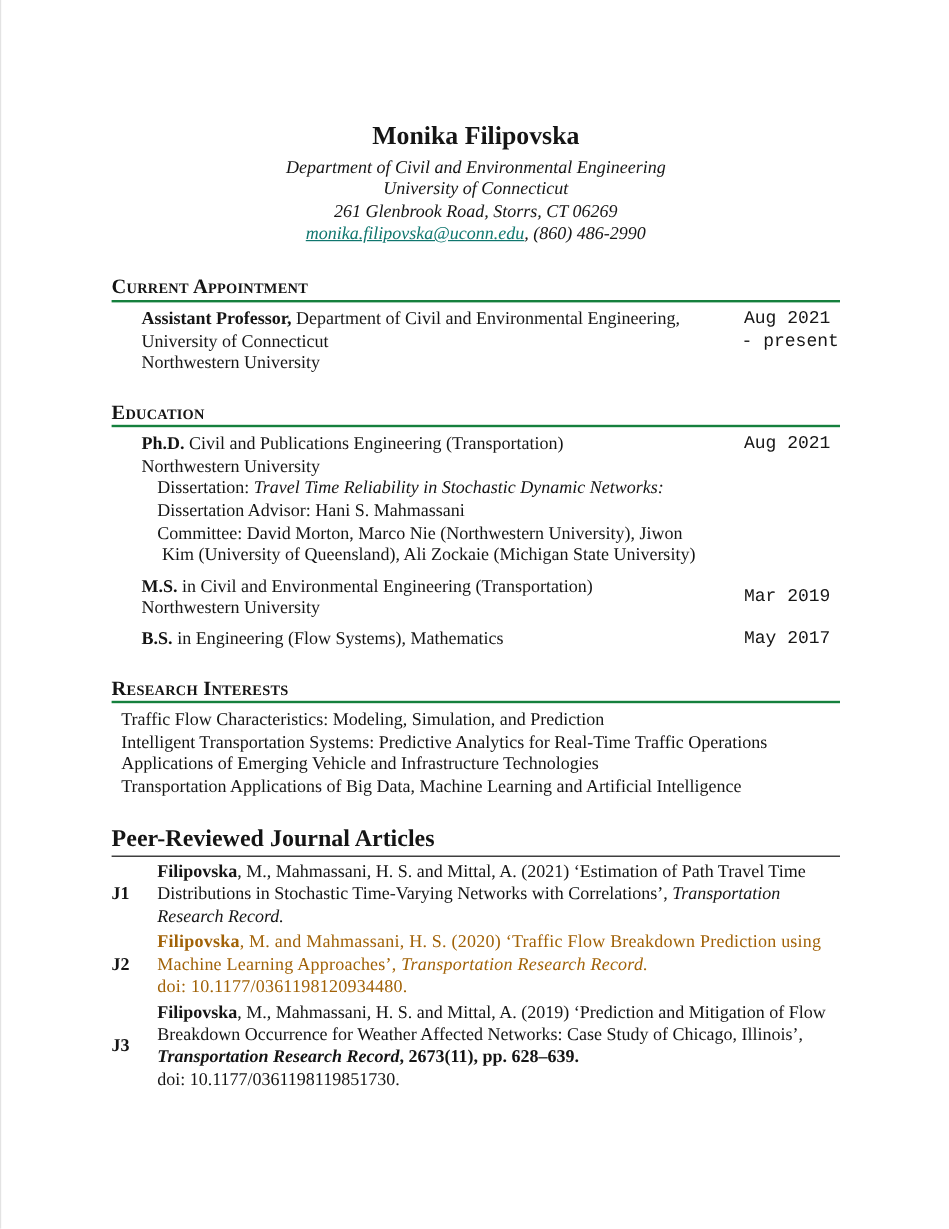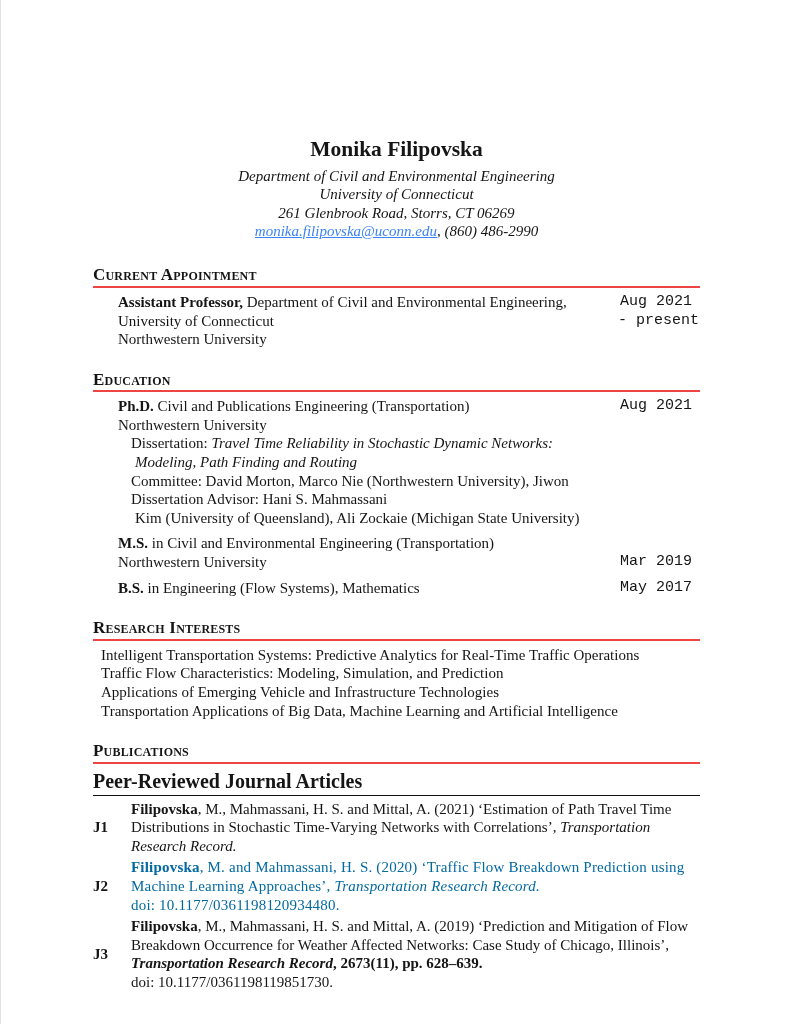--- a/index.html
+++ b/index.html
@@ -8,39 +8,39 @@
     width:791px;height:1024px;
     box-sizing:border-box;
     padding:100px 91px 0 92px;
     background:#ffffff;
     font-family:"Liberation Serif","DejaVu Serif",serif;
     font-size:15px;line-height:1.24;color:#151515;
     overflow:hidden;
     border-left:1px solid #e3e3e3;
   }
   
-  .hd{text-align:center;margin-top:36px;}
+  .hd{text-align:center;}
   .hd .name{font-size:21.5px;font-weight:bold;margin-bottom:4px;}
   .hd .hline{line-height:1.23;font-style:italic;}
   .seg-link{color:#1a55bb;text-decoration:underline;cursor:pointer;}
   
   .sec{margin-top:21px;}
   .sec:first-of-type{margin-top:25px;}
   .sec-h{
     font-size:17px;font-weight:bold;font-variant:small-caps;
     letter-spacing:.2px;margin:0 0 5px 0;padding-bottom:1px;
-    border-bottom:2px solid #ef4444;line-height:1.15;
+    border-bottom:2px solid #15803d;line-height:1.15;
   }
   .sub-h{
     font-size:20px;font-weight:bold;margin:2px 0 4px 0;
     padding-bottom:2px;border-bottom:1.5px solid #111;line-height:1.2;
   }
   
   .row{display:flex;justify-content:space-between;}
-  .row.center{align-items:flex-end;}
+  .row.center{align-items:center;}
   .row-left{flex:1;padding-left:25px;}
   .row-right{width:82px;text-align:right;padding-right:8px;white-space:nowrap;box-sizing:border-box;font-family:Liberation Mono, monospace;}
   .edu-entry{margin-bottom:7px;}
   .ind-0{padding-left:0;}
   .ind-1{padding-left:13px;}
   .ind-2{padding-left:17px;}
   
   .ri-item{padding-left:8px;}
   
   .pub-row{display:flex;margin-bottom:3px;align-items:center;}
@@ -55,21 +55,21 @@
 <body>
 
 <div class="page">
 
   <header class="hd">
     <div class="name">Monika Filipovska</div>
     <div class="hline">Department of Civil and Environmental Engineering</div>
     <div class="hline">University of Connecticut</div>
     <div class="hline">261 Glenbrook Road, Storrs, CT 06269</div>
     <div class="hline">
-      <span class="seg-link" style="color: #3b82f6;">monika.filipovska@uconn.edu</span><span>, (860) 486-2990</span>
+      <span class="seg-link" style="color: #0f766e;">monika.filipovska@uconn.edu</span><span>, (860) 486-2990</span>
     </div>
   </header>
 
   <section class="sec">
     <h2 class="sec-h">Current Appointment</h2>
     <div class="row">
       <div class="row-left" id="appt-left">
           <div><span class="seg-b">Assistant Professor,</span><span> Department of Civil and Environmental Engineering,</span></div>
           <div><span>University of Connecticut</span></div>
           <div><span>Northwestern University</span></div>
@@ -83,23 +83,22 @@
 
   <section class="sec">
     <h2 class="sec-h">Education</h2>
     <div id="edu-entries">
         <div class="edu-entry">
           <div class="row">
             <div class="row-left">
               <div><span class="seg-b">Ph.D.</span><span> Civil and Publications Engineering (Transportation)</span></div>
               <div class="ind-0"><span>Northwestern University</span></div>
               <div class="ind-1"><span>Dissertation: </span><span class="seg-i">Travel Time Reliability in Stochastic Dynamic Networks:</span></div>
-              <div class="ind-2"><span class="seg-i">Modeling, Path Finding and Routing</span></div>
+              <div class="ind-1"><span>Dissertation Advisor: Hani S. Mahmassani</span></div>
               <div class="ind-1"><span>Committee: David Morton, Marco Nie (Northwestern University), Jiwon</span></div>
-              <div class="ind-1"><span>Dissertation Advisor: Hani S. Mahmassani</span></div>
               <div class="ind-2"><span>Kim (University of Queensland), Ali Zockaie (Michigan State University)</span></div>
             </div>
             <div class="row-right">Aug 2021</div>
           </div>
         </div>
         <div class="edu-entry">
           <div class="row center">
             <div class="row-left">
               <div><span class="seg-b">M.S.</span><span> in Civil and Environmental Engineering (Transportation)</span></div>
               <div class="ind-0"><span>Northwestern University</span></div>
@@ -114,38 +113,37 @@
             </div>
             <div class="row-right">May 2017</div>
           </div>
         </div>
       </div>
   </section>
 
   <section class="sec">
     <h2 class="sec-h">Research Interests</h2>
     <div id="ri-list">
+        <div class="ri-item">Traffic Flow Characteristics: Modeling, Simulation, and Prediction</div>
         <div class="ri-item">Intelligent Transportation Systems: Predictive Analytics for Real-Time Traffic Operations</div>
-        <div class="ri-item">Traffic Flow Characteristics: Modeling, Simulation, and Prediction</div>
         <div class="ri-item">Applications of Emerging Vehicle and Infrastructure Technologies</div>
         <div class="ri-item">Transportation Applications of Big Data, Machine Learning and Artificial Intelligence</div>
       </div>
   </section>
 
   <section class="sec">
-    <h2 class="sec-h">Publications</h2>
     <h3 class="sub-h">Peer-Reviewed Journal Articles</h3>
     <div id="pub-list">
         <div class="pub-row">
           <div class="pub-id">J1</div>
           <div class="pub-text"><span class="seg-b">Filipovska</span><span>, M., Mahmassani, H. S. and Mittal, A. (2021) ‘Estimation of Path Travel Time Distributions in Stochastic Time-Varying Networks with Correlations’, </span><span class="seg-i">Transportation Research Record</span><span class="seg-i">.</span></div>
         </div>
         <div class="pub-row">
           <div class="pub-id">J2</div>
-          <div class="pub-text muted" style="color: #0369a1;"><span class="seg-b">Filipovska</span><span>, M. and Mahmassani, H. S. (2020) ‘Traffic Flow Breakdown Prediction using Machine Learning Approaches’, </span><span class="seg-i">Transportation Research Record</span><span class="seg-i">.</span><br><span>doi: 10.1177/0361198120934480.</span></div>
+          <div class="pub-text muted" style="color: #a16207;"><span class="seg-b">Filipovska</span><span>, M. and Mahmassani, H. S. (2020) ‘Traffic Flow Breakdown Prediction using Machine Learning Approaches’, </span><span class="seg-i">Transportation Research Record</span><span class="seg-i">.</span><br><span>doi: 10.1177/0361198120934480.</span></div>
         </div>
         <div class="pub-row">
           <div class="pub-id">J3</div>
           <div class="pub-text"><span class="seg-b">Filipovska</span><span>, M., Mahmassani, H. S. and Mittal, A. (2019) ‘Prediction and Mitigation of Flow Breakdown Occurrence for Weather Affected Networks: Case Study of Chicago, Illinois’, </span><span class="seg-bi">Transportation Research Record</span><span class="seg-b">, 2673(11), pp. 628–639.</span><br><span>doi: 10.1177/0361198119851730.</span></div>
         </div>
       </div>
   </section>
 
 </div>
 

